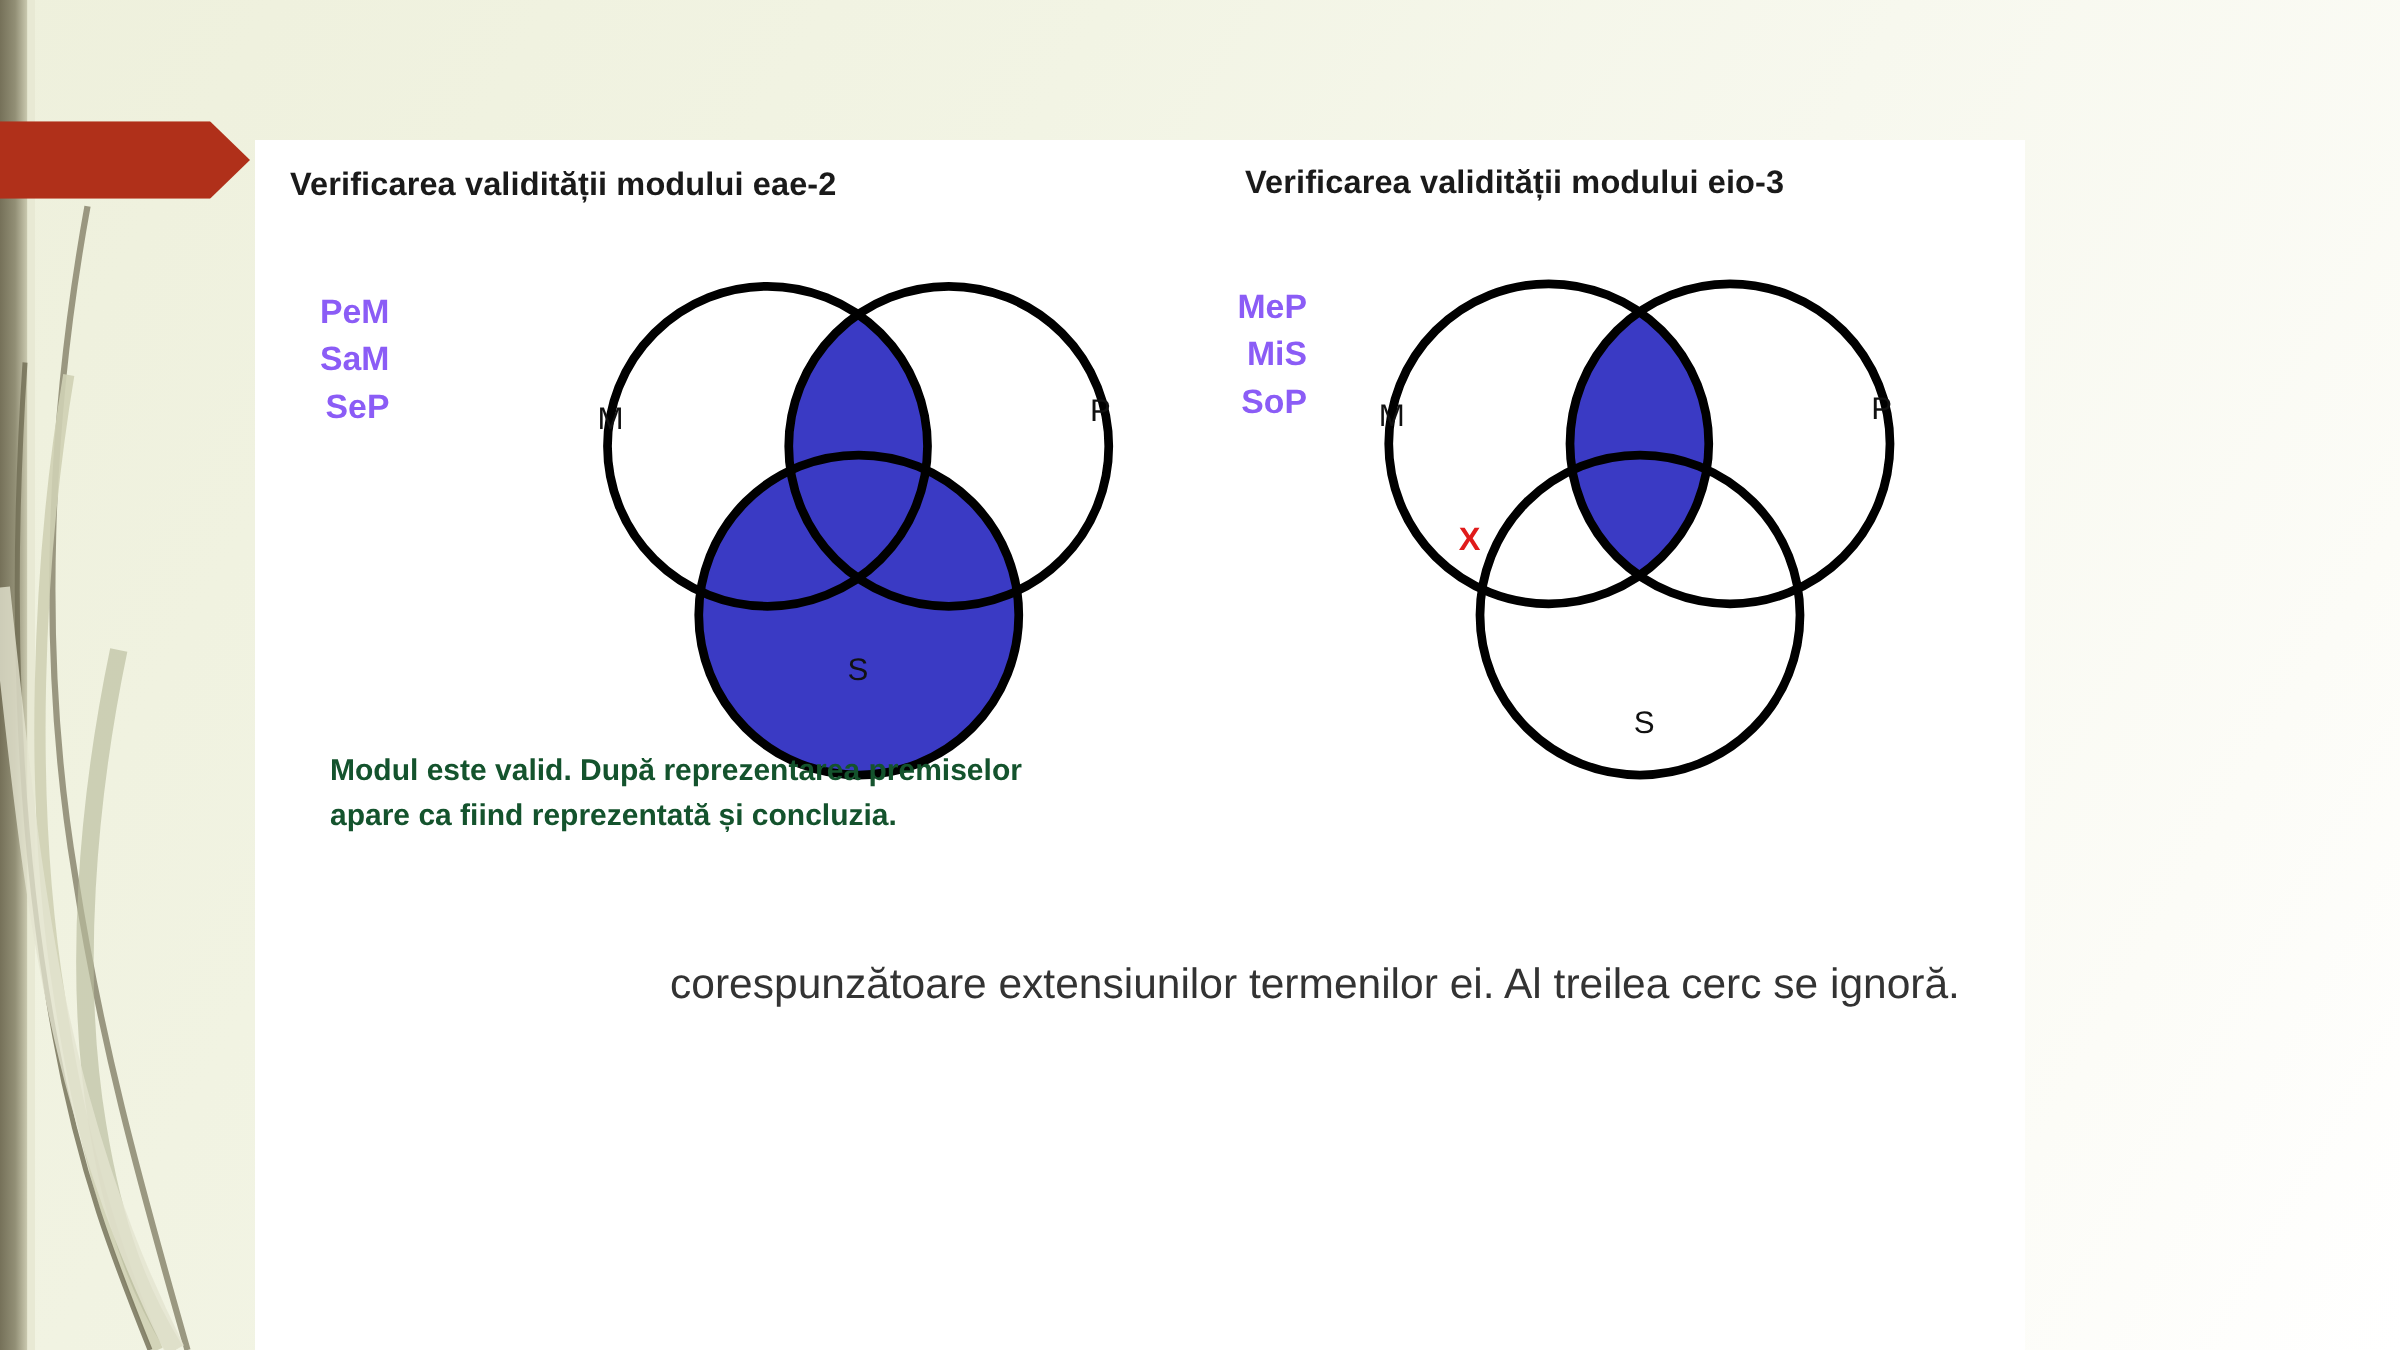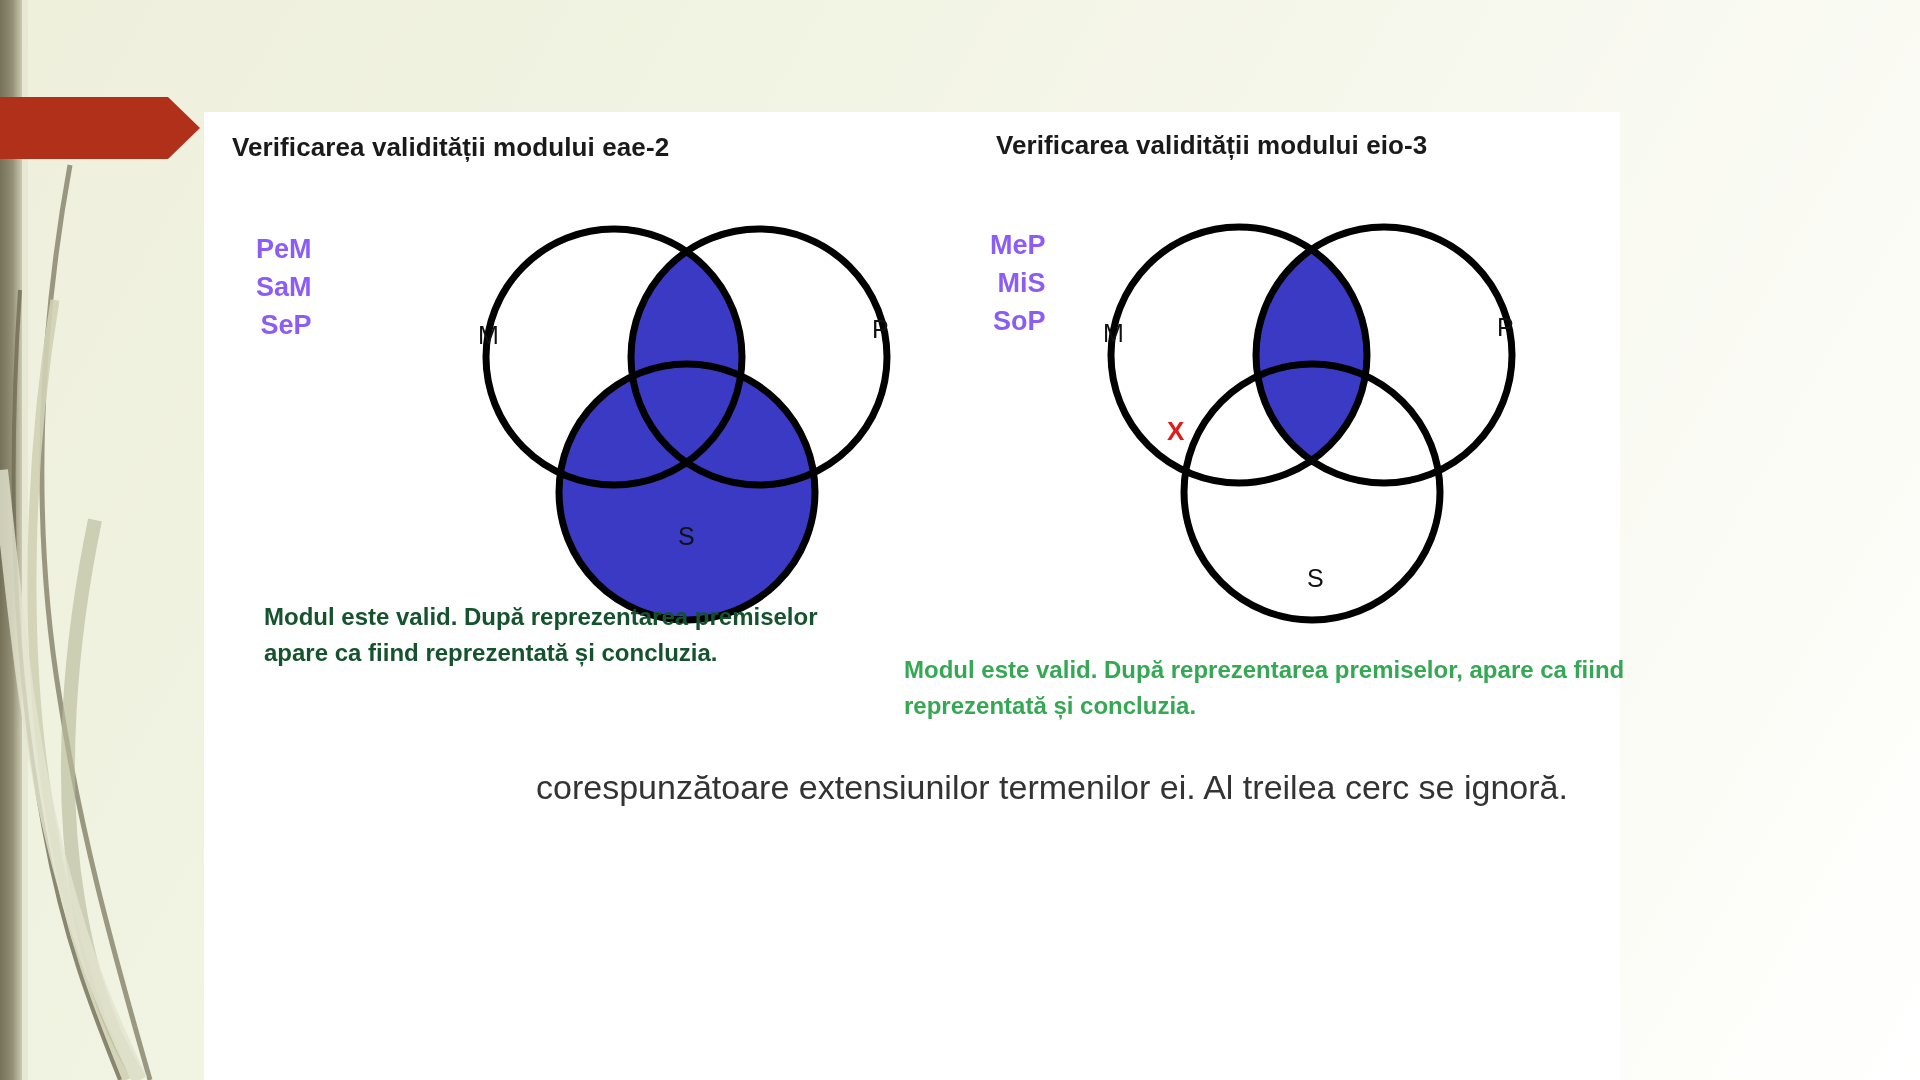--- a/index.html
+++ b/index.html
@@ -232,20 +232,19 @@
       </svg>
 
       <span class="set-label" style="left:24px; top:112px;">M</span>
       <span class="set-label" style="left:418px; top:106px;">P</span>
       <span class="set-label" style="left:228px; top:357px;">S</span>
       <span class="x-mark" style="left:88px; top:209px;">X</span>
     </div>
 
     <div class="comment" id="comment-left">Modul este valid. După reprezentarea premiselor apare ca fiind reprezentată și concluzia.</div>
 
-    <div class="comment" id="comment-right">Modul este valid. După reprezentarea premiselor, apare ca fiind reprezentată și concluzia.</div>
 
     <div id="bottom-paragraph">
       <div>corespunzătoare extensiunilor termenilor ei. Al treilea cerc se ignoră.</div>
     </div>
 
   </div>
 </div>
 
 </body></html>

